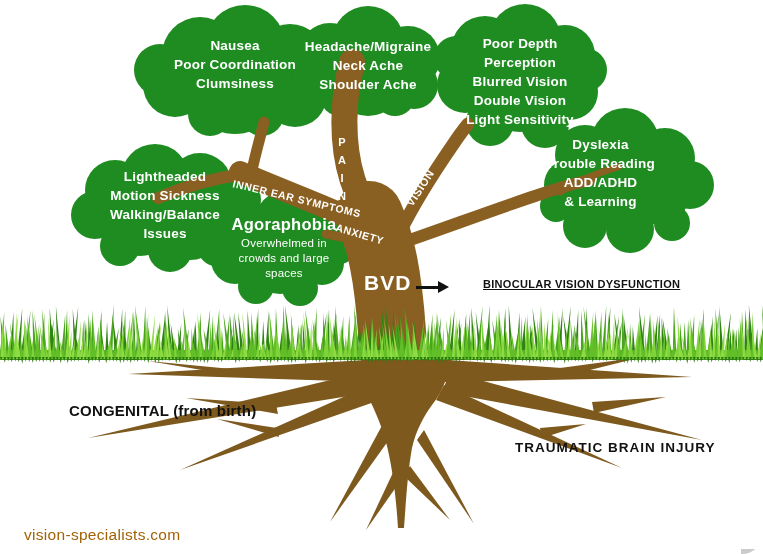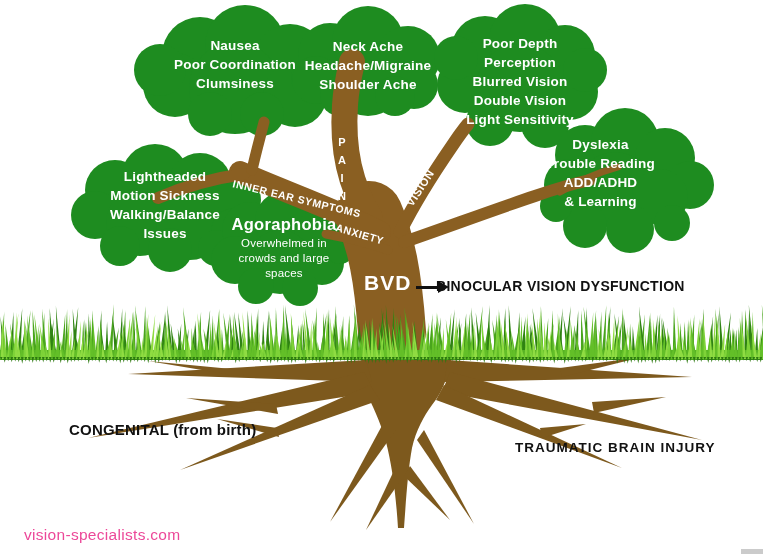--- a/index.html
+++ b/index.html
@@ -1,18 +1,19 @@
 <!DOCTYPE html>
 <html style="--text-light: #ffffff; --text-dark: #111111;"><head>
 <meta charset="utf-8">
 <style>
   html,body{margin:0;padding:0;background:#fff;}
   #stage{
     position:relative;width:763px;height:554px;overflow:hidden;background:#fff;
     font-family:"Liberation Sans","DejaVu Sans",sans-serif;
+    border-radius:21px;
   }
   #tree-svg{position:absolute;left:0;top:0;width:763px;height:554px;}
   .cloud-text{
     position:absolute;color:var(--text-light,#fff);font-weight:600;text-align:center;
     font-size:13.5px;line-height:19px;letter-spacing:.2px;white-space:nowrap;
   }
   .cloud-text .line{display:block;}
   .cloud-title{font-size:16.5px;line-height:24px;font-weight:700;letter-spacing:.3px;}
   .cloud-sub{font-size:11.5px;line-height:15px;font-weight:400;}
   .branch-label{
@@ -21,37 +22,37 @@
   }
   .branch-label-vertical{
     position:absolute;color:var(--text-light,#fff);font-weight:700;font-size:11px;
     writing-mode:vertical-rl;text-orientation:upright;letter-spacing:6px;
   }
   .trunk-label{
     position:absolute;left:364px;top:271px;color:var(--text-light,#fff);
     font-size:21px;font-weight:700;letter-spacing:1px;
   }
   .bvd-expansion{
-    position:absolute;left:436px;top:278px;color:var(--text-dark,#111);
-    font-size:14px;font-weight:700;letter-spacing:.3px;white-space:nowrap;
+    position:absolute;left:483px;top:278px;color:var(--text-dark,#111);
+    font-size:11px;font-weight:700;letter-spacing:.3px;white-space:nowrap;text-decoration:underline;
   }
   .arrow{position:absolute;left:416px;top:281px;width:34px;height:13px;}
   .arrow .shaft{position:absolute;left:0;top:5px;width:24px;height:3.2px;background:var(--text-dark,#111);}
   .arrow .head{
     position:absolute;left:22px;top:0;width:0;height:0;
     border-top:6.5px solid transparent;border-bottom:6.5px solid transparent;
     border-left:11px solid var(--text-dark,#111);
   }
   .root-label{
     position:absolute;color:var(--text-dark,#111);white-space:nowrap;font-weight:700;
   }
-  #root-label-left{left:69px;top:402px;font-size:15px;font-weight:600;letter-spacing:.2px;margin-top:19px;}
+  #root-label-left{left:69px;top:402px;font-size:15px;font-weight:600;letter-spacing:.2px;}
   #root-label-right{left:515px;top:416px;font-size:13.5px;letter-spacing:1px;margin-top:24px;}
   .watermark{
-    position:absolute;left:24px;top:526px;color:#ec4899;font-size:15.5px;
+    position:absolute;left:24px;top:526px;color:#a16207;font-size:15.5px;
     font-weight:500;letter-spacing:.3px;
   }
   .corner-artifact{position:absolute;left:741px;top:549px;width:22px;height:5px;background:#cbcbcb;}
 </style>
 </head>
 <body>
 
 <div id="stage">
 
   <svg id="tree-svg" viewBox="0 0 763 554">
@@ -881,22 +882,22 @@
       </g>
   </svg>
 
   <div class="cloud-text" style="left:135px;top:36px;width:200px;">
     <span class="line">Nausea</span>
     <span class="line">Poor Coordination</span>
     <span class="line">Clumsiness</span>
   </div>
 
   <div class="cloud-text" style="left:288px;top:37px;width:160px;">
+    <span class="line">Headache/Migraine</span>
     <span class="line">Neck Ache</span>
-    <span class="line">Headache/Migraine</span>
     <span class="line">Shoulder Ache</span>
   </div>
 
   <div class="cloud-text" style="left:75px;top:167px;width:180px;">
     <span class="line">Lightheaded</span>
     <span class="line">Motion Sickness</span>
     <span class="line">Walking/Balance</span>
     <span class="line">Issues</span>
   </div>
 

